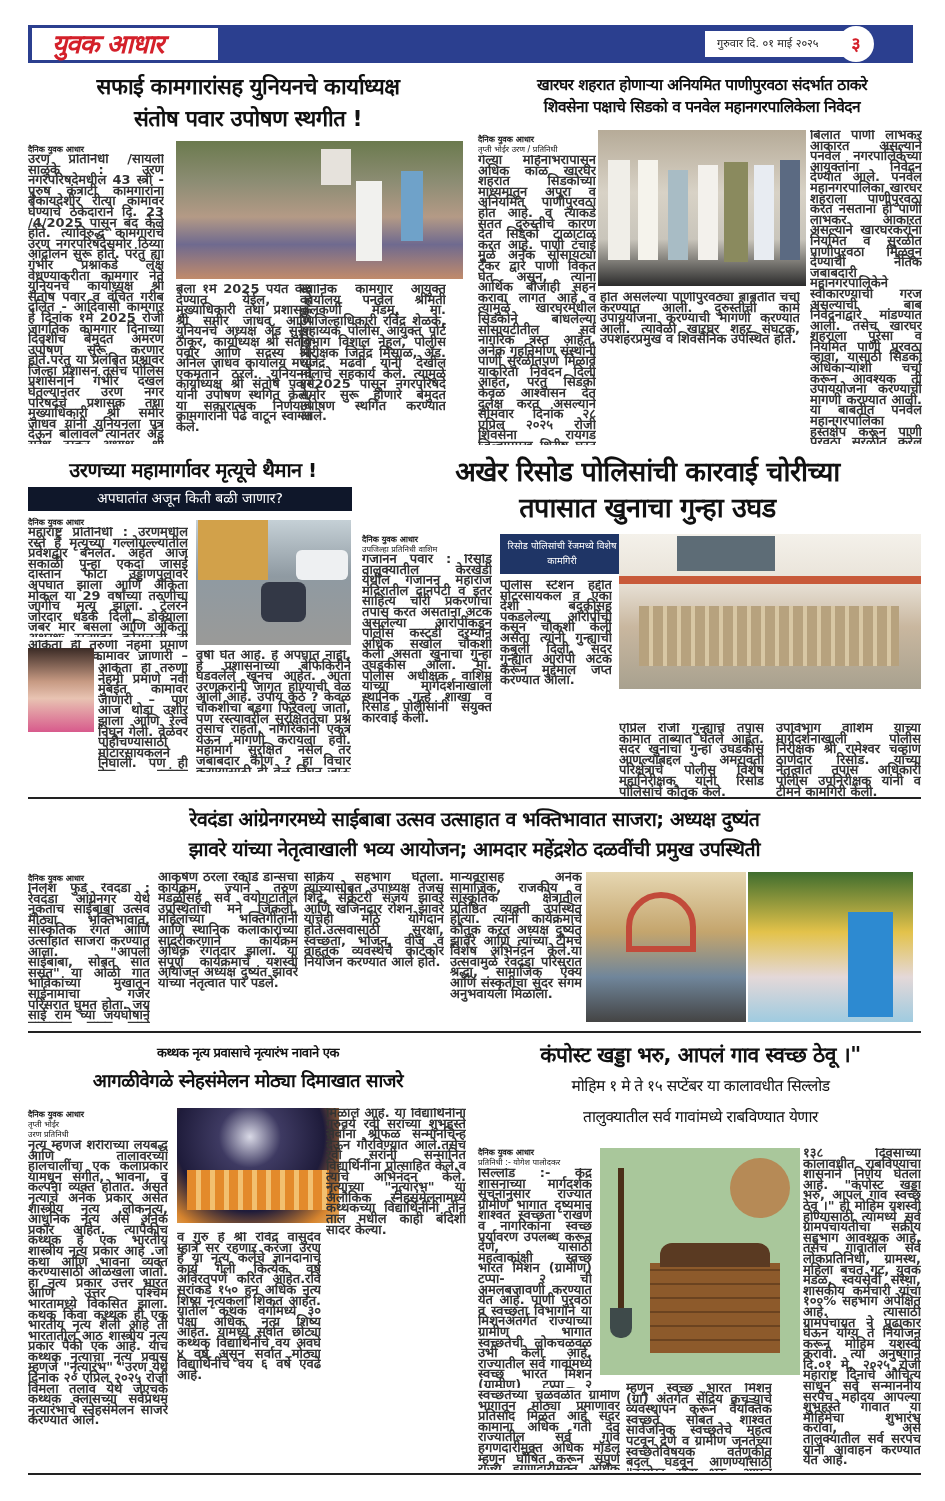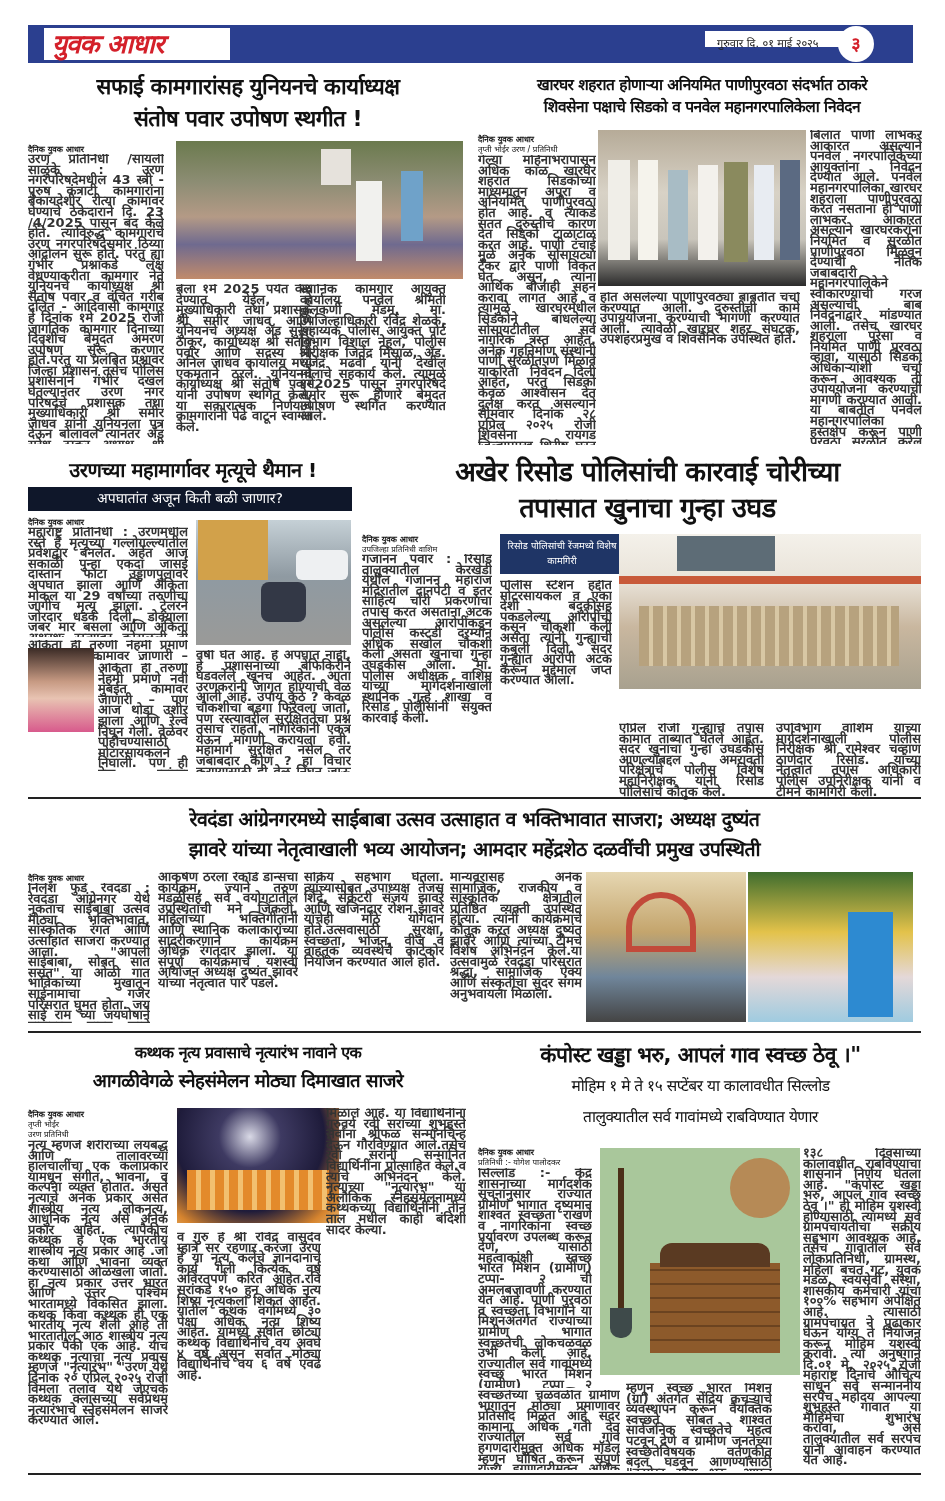--- a/index.html
+++ b/index.html
@@ -1,20 +1,20 @@
 <!DOCTYPE html>
 <html><head>
 <meta charset="utf-8">
 <style>
   * { box-sizing: border-box; margin: 0; padding: 0; }
   body { width: 945px; height: 1501px; background: #fff; font-family: "DejaVu Sans", sans-serif; color: #222; overflow: hidden; position: relative; }
   .abs { position: absolute; }
   .masthead { left: 28px; top: 25px; width: 885px; height: 38px; background: #2b3f8f; }
-  .logo { left: 44px; top: 28px; width: 186px; height: 32px; background: #fff; color: #d4202a; font-weight: bold; font-size: 26px; font-style: italic; line-height: 32px; padding-left: 8px; letter-spacing: -1px; }
-  .datebox { left: 705px; top: 31px; width: 150px; height: 16px; background: #fff; font-size: 11px; line-height: 26px; padding-left: 12px; color: #222; }
+  .logo { left: 32px; top: 28px; width: 186px; height: 32px; background: #fff; color: #d4202a; font-weight: bold; font-size: 26px; font-style: italic; line-height: 32px; padding-left: 20px; letter-spacing: -1px; }
+  .datebox { left: 705px; top: 31px; width: 150px; height: 26px; background: #fff; font-size: 11px; line-height: 26px; padding-left: 12px; color: #222; }
   .pagenum { left: 838px; top: 26px; width: 36px; height: 36px; border-radius: 50%; background: #fff; color: #d4202a; font-weight: bold; font-size: 18px; text-align: center; line-height: 36px; }
   .hl { font-family: "DejaVu Sans", sans-serif; font-weight: bold; color: #111; text-align: center; letter-spacing: -0.5px; }
   .body { font-size: 13px; line-height: 10.6px; color: #333; text-align: justify; overflow: hidden; font-weight: bold; }
   .byline { font-weight: bold; color: #111; font-size: 8px; }
   .photo { overflow: hidden; }
   .rule { height: 2px; background: #222; }
   .subbar { background: #0f172a; color: #fff; text-align: center; font-size: 14px; line-height: 22px; }
   .navybox { background: #1f3566; color: #fff; text-align: center; font-size: 9.5px; line-height: 15px; padding-top: 4px; }
 </style>
 </head>
@@ -94,21 +94,21 @@
 <div class="abs body" style="left:450px;top:872px;width:132px;height:150px;">मान्यवरांसह अनेक सामाजिक, राजकीय व सांस्कृतिक क्षेत्रातील प्रतिष्ठित व्यक्ती उपस्थित होत्या. त्यांनी कार्यक्रमाचे कौतुक करत अध्यक्ष दुष्यंत झावरे आणि त्यांच्या टीमचे विशेष अभिनंदन केले.या उत्सवामुळे रेवदंडा परिसरात श्रद्धा, सामाजिक ऐक्य आणि संस्कृतीचा सुंदर संगम अनुभवायला मिळाला.</div>
 <div class="abs photo" style="left:586px;top:872px;width:160px;height:150px;background:linear-gradient(180deg,#e6d7b2 0%,#c4a56d 40%,#70869b 70%,#444 100%);">
   <div style="position:absolute;left:40px;top:20px;width:70px;height:60px;border-radius:35px 35px 0 0;border:6px solid #c24a3a;"></div>
 </div>
 <div class="abs photo" style="left:748px;top:872px;width:165px;height:150px;background:linear-gradient(180deg,#3f6d2e 0%,#e3c24a 40%,#e4d8d8 70%,#9fcbe0 100%);">
   <div style="position:absolute;left:100px;top:40px;width:45px;height:105px;background:#2d8ad1;"></div>
 </div>
 
 <div class="abs rule" style="left:28px;top:1031px;width:893px;"></div>
 
-<div class="abs hl" style="left:28px;top:1040px;width:440px;font-size:16px;line-height:26px;">कथ्थक नृत्य प्रवासाचे नृत्यारंभ नावाने एक</div>
+<div class="abs hl" style="left:28px;top:1040px;width:440px;font-size:13px;line-height:26px;">कथ्थक नृत्य प्रवासाचे नृत्यारंभ नावाने एक</div>
 <div class="abs hl" style="left:28px;top:1068px;width:440px;font-size:18.5px;line-height:26px;">आगळीवेगळे स्नेहसंमेलन मोठ्या दिमाखात साजरे</div>
 <div class="abs byline" style="left:28px;top:1108px;">दैनिक युवक आधार</div>
 <div class="abs byline" style="left:28px;top:1118px;font-weight:normal;">तृप्ती भोईर</div>
 <div class="abs byline" style="left:28px;top:1128px;font-weight:normal;">उरण प्रतिनिधी</div>
 <div class="abs body" style="left:28px;top:1140px;width:140px;height:330px;">नृत्य म्हणजे शरीराच्या लयबद्ध आणि तालावरच्या हालचालींचा एक कलाप्रकार यामधून संगीत, भावना, व कल्पना व्यक्त होतात. असते नृत्याचे अनेक प्रकार असेत शास्त्रीय नृत्य ,लोकनृत्य, आधुनिक नृत्य असे अनेक प्रकार आहेत. त्यापैकीच कथ्थक हे एक भारतीय शास्त्रीय नृत्य प्रकार आहे .जो कथा आणि भावना व्यक्त करण्यासाठी ओळखला जातो. हा नृत्य प्रकार उत्तर भारत आणि उत्तर पश्चिम भारतामध्ये विकसित झाला. कथक किंवा कथ्थक ही एक भारतीय नृत्य शैली आहे ती भारतातील आठ शास्त्रीय नृत्य प्रकार पैकी एक आहे. याच कथ्थक नृत्याचा नृत्य प्रवास म्हणजे "नृत्यारंभ" "उरण येथे दिनांक २० एप्रिल २०२५ रोजी विमला तलाव येथे जेएचके कथ्थक क्लासच्या सर्वप्रथम नृत्यारंभाचे स्नेहसंमेलन साजरे करण्यात आले.</div>
 <div class="abs photo" style="left:177px;top:1108px;width:162px;height:115px;background:radial-gradient(circle at 45% 25%,#d9d9e6 0%,#3e3a62 25%,#1e1b3a 60%,#d6842e 85%,#e7b36b 100%);">
   <div style="position:absolute;left:10px;top:62px;width:142px;height:40px;background:repeating-linear-gradient(90deg,#e38a2b 0 9px,#f2c070 9px 14px);"></div>
 </div>
 <div class="abs body" style="left:177px;top:1232px;width:144px;height:240px;">व गुरु हे श्री रविंद्र वासुदेव म्हात्रे सर रहणार करंजा उरण हे या नृत्य कलेचे ज्ञानदानाचे कार्य गेली कित्येक वर्ष अविरतपणे करित आहेत.रवि सरांकडे १५० हुन अधिक नृत्य शिष्य नृत्यकला शिकत आहेत. यातील कथक वर्गामध्ये ३० पेक्षा अधिक नृत्य शिष्य आहेत. यामध्ये सर्वात छोट्या कथ्थक विद्यार्थिनींचे वय अवघे ४ वर्ष असून सर्वात मोठ्या विद्यार्थिनींचे वय ६ वर्षे एवढे आहे.</div>
 <div class="abs body" style="left:326px;top:1108px;width:140px;height:360px;">मिळाले आहे. या विद्यार्थिनींना गुरुवर्य रवी सरांच्या शुभहस्ते सर्वांना श्रीफळ सन्मानचिन्ह देऊन गौरविण्यात आले.तसेच रवी सरांनी सन्मानित विद्यार्थिनींना प्रोत्साहित केले.व त्यांचे अभिनंदन केले. नृत्याच्या "नृत्यारंभ" या अलौकिक स्नेहसंमेलनामध्ये कथ्थकच्या विद्यार्थिनींनी तीन ताल मधील काही बंदिशी सादर केल्या.</div>

